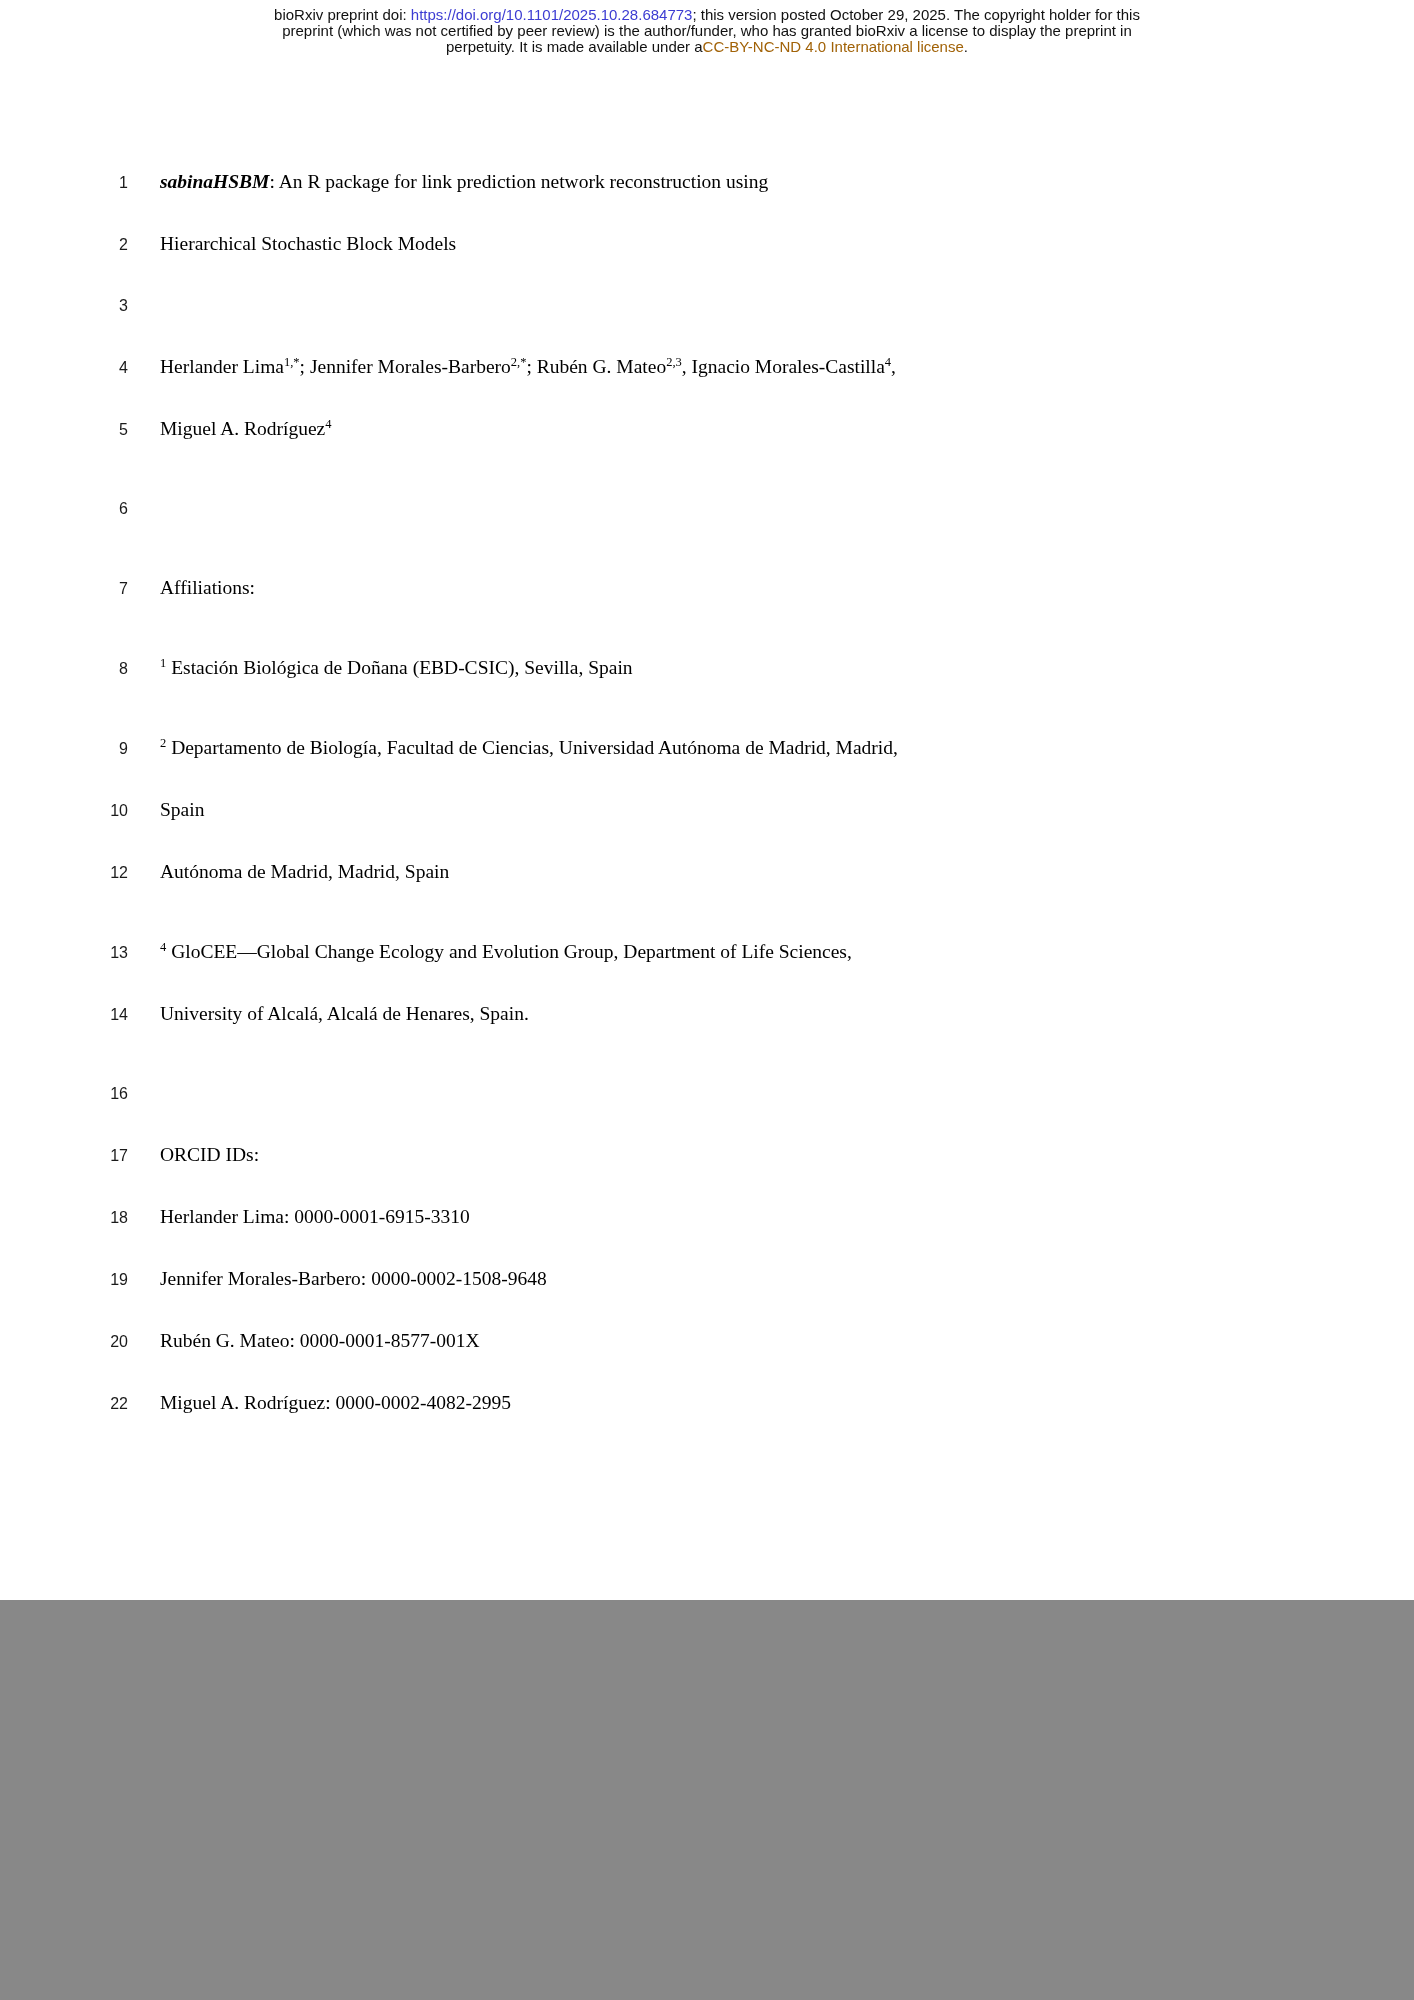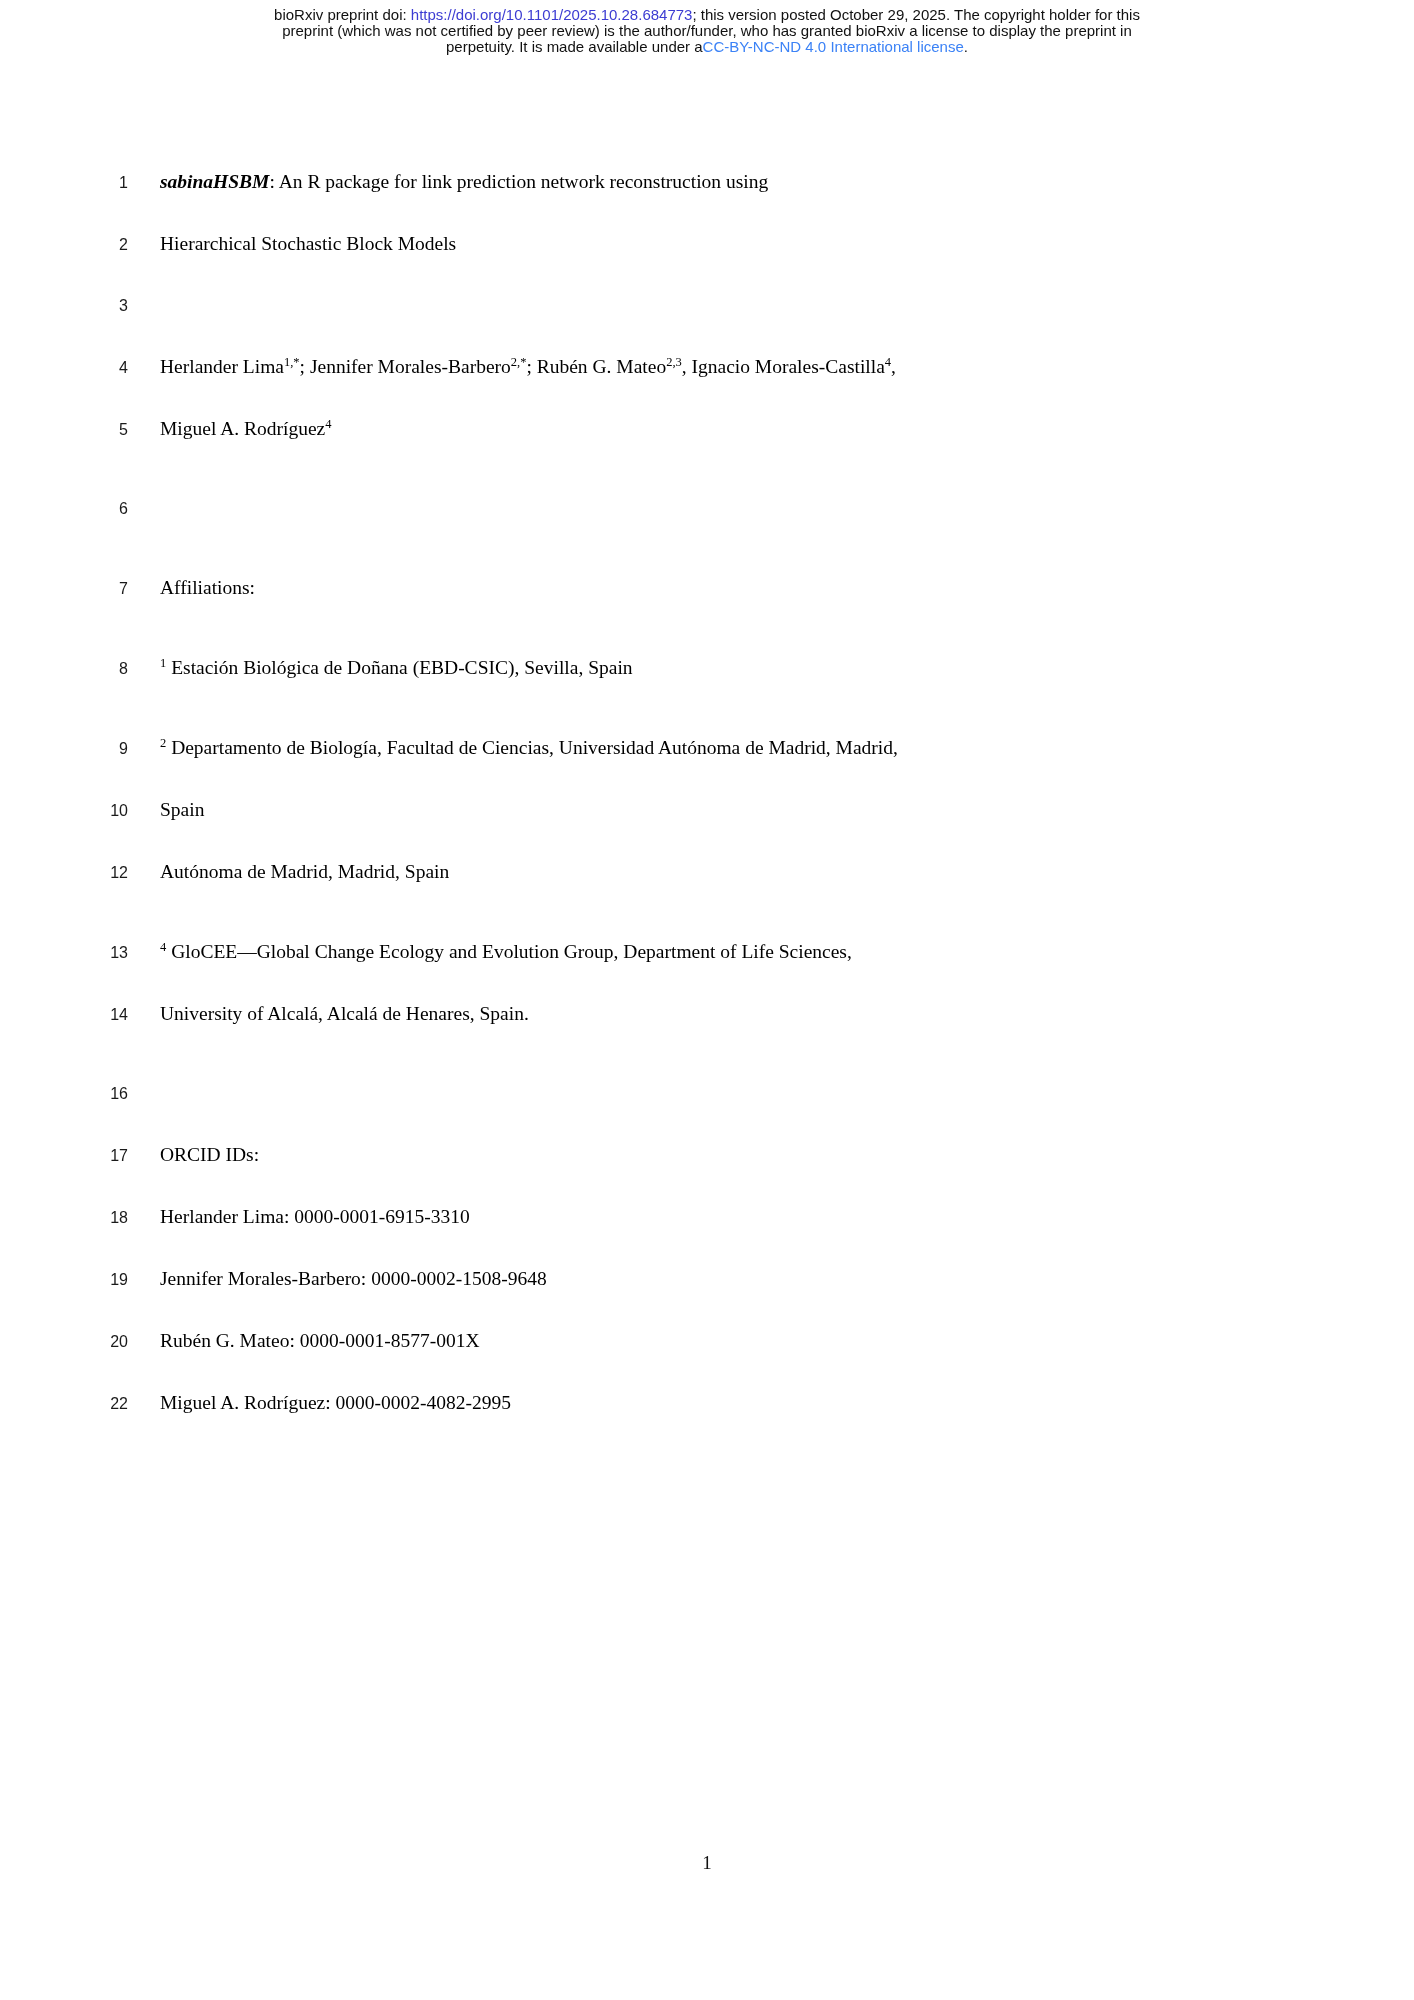--- a/index.html
+++ b/index.html
@@ -1,20 +1,20 @@
 <!DOCTYPE html>
 <html><head>
 <meta charset="utf-8">
 <style>
   * { margin: 0; padding: 0; box-sizing: border-box; }
   html, body { background: #888; }
   .page {
     position: relative;
     width: 1414px;
-    height: 2000px;
+    height: 1600px;
     background: #ffffff;
     font-family: "Liberation Serif", serif;
     color: #000000;
     overflow: hidden;
     margin: 0 auto;
   }
   
   .biorxiv-header {
     position: absolute;
     top: 7px;
@@ -81,21 +81,21 @@
   }
 </style>
 </head>
 <body>
 
 <div class="page">
 
   <div class="biorxiv-header">
     <div class="hline"><span>bioRxiv preprint doi: </span><a class="hlink" href="#" style="color: rgb(60, 60, 210);">https://doi.org/10.1101/2025.10.28.684773</a><span>; this version posted October 29, 2025. The copyright holder for this</span></div>
     <div class="hline"><span>preprint (which was not certified by peer review) is the author/funder, who has granted bioRxiv a license to display the preprint in</span></div>
-    <div class="hline"><span>perpetuity. It is made available under a</span><a class="hlink" href="#" style="color: #3b82f6;">CC-BY-NC-ND 4.0 International license</a><span>.</span></div>
+    <div class="hline"><span>perpetuity. It is made available under a</span><a class="hlink" href="#" style="color: #a16207;">CC-BY-NC-ND 4.0 International license</a><span>.</span></div>
   </div>
 
   <main class="manuscript" id="manuscript-lines">
       <div class="line-row">
         <span class="line-num">1</span>
         <span class="line-text"><span class="seg-bi">sabinaHSBM</span><span class="seg-b">: An R package for link prediction network reconstruction using</span></span>
       </div>
       <div class="line-row">
         <span class="line-num">2</span>
         <span class="line-text"><span class="seg-b">Hierarchical Stochastic Block Models</span></span>

